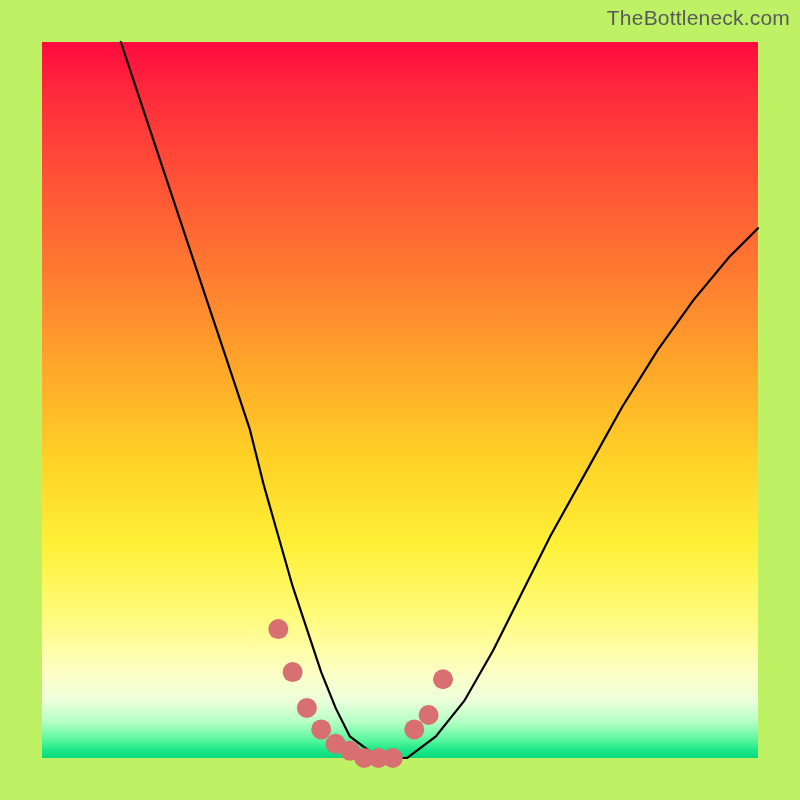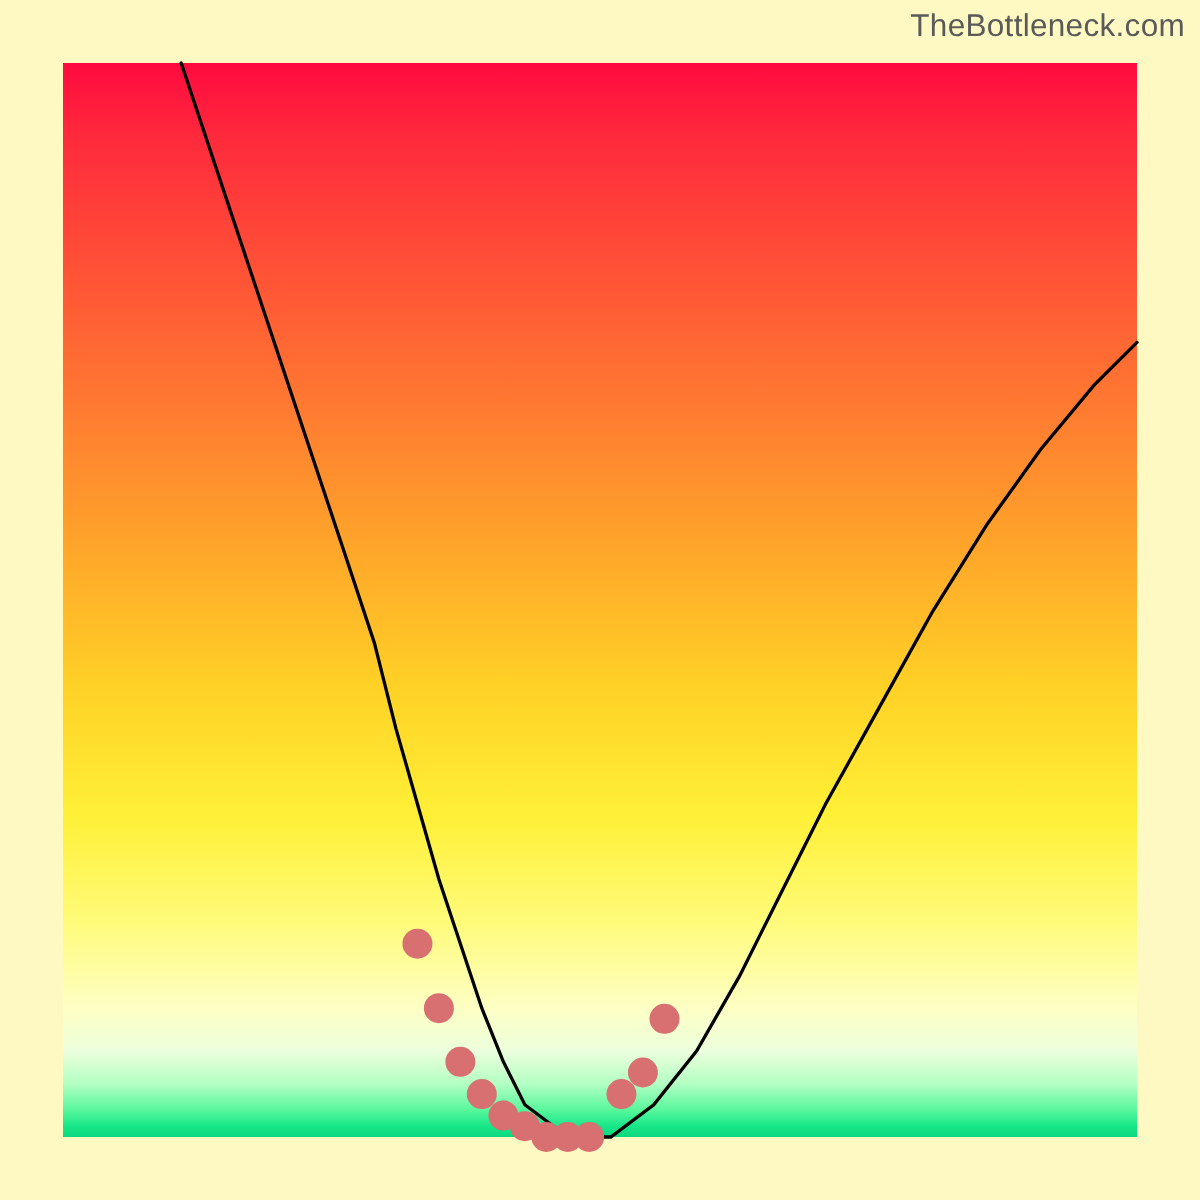--- a/index.html
+++ b/index.html
@@ -10,21 +10,21 @@
     background: #000;
     font-family: Arial, Helvetica, sans-serif;
     overflow: hidden;
   }
   .frame {
     position: absolute;
     left: 0;
     top: 0;
     width: 800px;
     height: 800px;
-    background: #fef9c3;
+    background: #bef264;
   }
   .plot-area {
     position: absolute;
     left: 42px;
     top: 42px;
     width: 716px;
     height: 716px;
     
     background: linear-gradient(
       to bottom,

